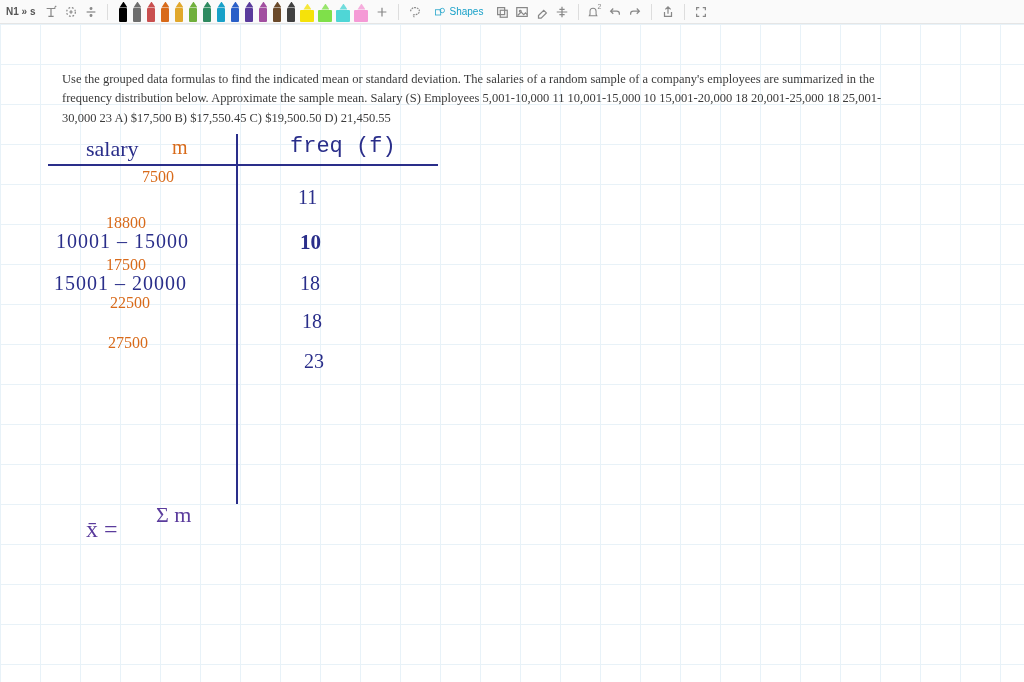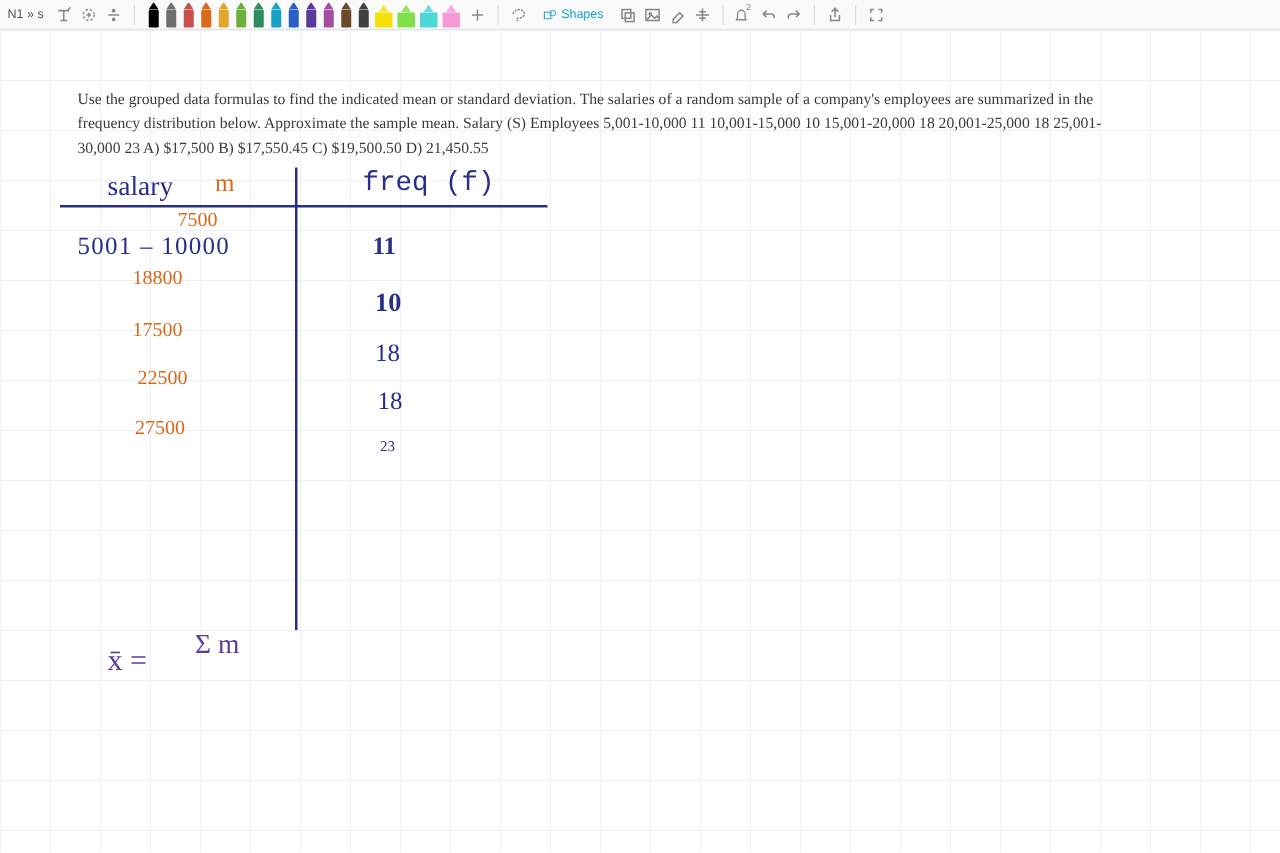--- a/index.html
+++ b/index.html
@@ -12,21 +12,21 @@
     background: #fafafa;
     border-bottom: 1px solid #e5e5e5;
     display: flex;
     align-items: center;
     padding: 0 6px;
     font-family: -apple-system, Helvetica, Arial, sans-serif;
     font-size: 10px;
     color: #666;
     gap: 4px;
   }
-  .tb-title { font-weight: 400; color:#555; margin-right: 4px; white-space: nowrap; }
+  .tb-title { font-weight: 700; color:#555; margin-right: 4px; white-space: nowrap; }
   .tb-sep   { width:1px; height:16px; background:#ddd; margin:0 4px; }
   .tb-icon  { width:16px; height:16px; display:flex; align-items:center; justify-content:center; color:#666; }
   .tb-icon svg { width:14px;height:14px;stroke:#888;fill:none;stroke-width:1.4; }
   .pens { display:flex; align-items:flex-end; gap:0; }
   .pen { width:14px; height:20px; position:relative; }
   .pen::before{
     content:""; position:absolute; left:3px; right:3px; top:6px; bottom:0;
     background: var(--c); border-radius:1px;
   }
   .pen::after{
@@ -201,31 +201,32 @@
 
   <span class="hw blue" style="left:86px; top:112px; font-size:22px;">salary</span>
   <span class="hw orange" style="left:172px; top:112px; font-size:20px;">m</span>
   <span class="hw blue" style="left:290px; top:110px; font-size:22px;font-family:Liberation Mono, monospace;">freq (f)</span>
 
   <div class="line" style="left:48px; top:140px; width:390px; height:2px;"></div>
 
   <div class="line" style="left:236px; top:110px; width:2px; height:370px;"></div>
 
   <span class="hw orange" style="left:100px; top:144px; font-size:16px;margin-left:42px;">7500</span>
-  <span class="hw blue" style="left:62px; top:162px; font-size:20px; letter-spacing:1px;">5001 – 10000</span>
-  <span class="hw blue" style="left:298px; top:162px; font-size:20px;font-weight:bold;">11</span>
+  <span class="hw blue" style="left:298px; top:162px; font-size:20px;">11</span>
 
   <span class="hw orange" style="left:106px; top:190px; font-size:16px;">18800</span>
+  <span class="hw blue" style="left:56px; top:206px; font-size:20px; letter-spacing:1px;">10001 – 15000</span>
   <span class="hw blue" style="left:300px; top:206px; font-size:21px;font-weight:bold;">10</span>
 
   <span class="hw orange" style="left:106px; top:232px; font-size:16px;">17500</span>
+  <span class="hw blue" style="left:54px; top:248px; font-size:20px; letter-spacing:1px;">15001 – 20000</span>
   <span class="hw blue" style="left:300px; top:248px; font-size:20px;">18</span>
 
   <span class="hw orange" style="left:110px; top:270px; font-size:16px;">22500</span>
   <span class="hw blue" style="left:302px; top:286px; font-size:20px;">18</span>
 
   <span class="hw orange" style="left:108px; top:310px; font-size:16px;">27500</span>
-  <span class="hw blue" style="left:304px; top:326px; font-size:12px;font-family:Liberation Serif, serif;">23</span>
+  <span class="hw blue" style="left:304px; top:326px; font-size:20px;font-family:Liberation Serif, serif;">23</span>
 
   <span class="hw purple" style="left:86px; top:492px; font-size:24px;">x̄ =</span>
   <span class="hw purple" style="left:156px; top:478px; font-size:22px;">Σ m</span>
 
 </div>
 
 </body></html>

